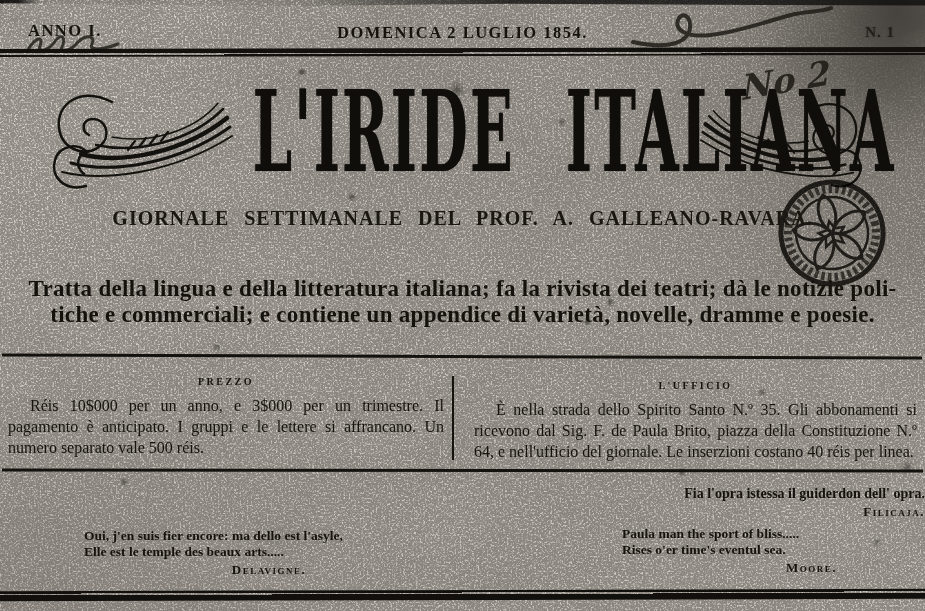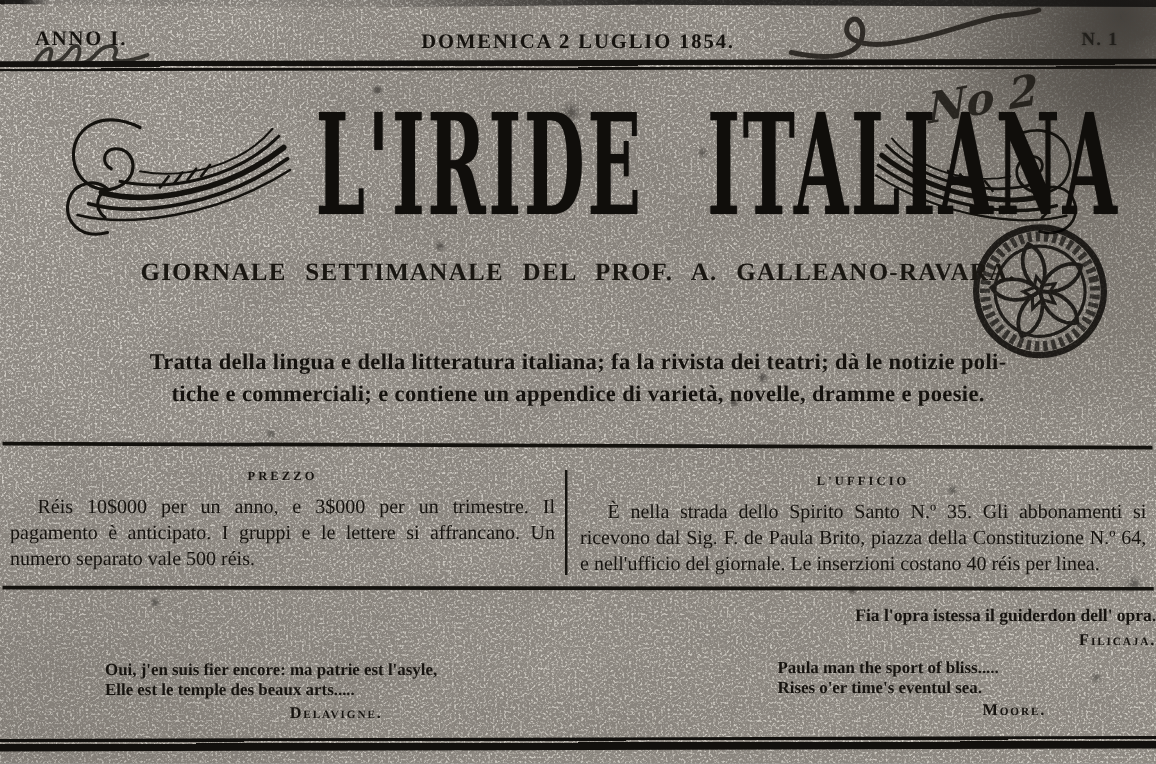--- a/index.html
+++ b/index.html
@@ -26,26 +26,26 @@
   .dateline{left:0;right:0;top:23px;text-align:center;font-weight:bold;font-size:16.5px;letter-spacing:1.5px;}
   .issue{right:30px;top:24px;font-weight:bold;font-size:15px;letter-spacing:1px;color:#211f1b;text-shadow:0 0 2px rgba(40,38,35,.6);}
   .rule-top{left:0;top:48px;width:925px;height:8px;transform:rotate(-.12deg);
     background:linear-gradient(to bottom,#13110e 0 4.5px, rgba(0,0,0,0) 4.5px 6px, #13110e 6px 7.5px);}
   .title-wrap{left:0;right:0;top:84px;text-align:left;white-space:nowrap;}
   .title-inner{display:inline-block;font-family:"DejaVu Serif", serif;font-weight:bold;font-size:100px;line-height:.95;
     letter-spacing:4px;word-spacing:52px;transform:scale(.56,1.12);transform-origin:50% 40%;color:#100e0b;
     text-shadow:0 0 1px rgba(16,14,11,.8);}
   .flourish{pointer-events:none;}
   .subtitle{left:0;right:0;top:207px;text-align:center;font-weight:bold;font-size:20px;letter-spacing:1px;word-spacing:9px;color:#1a1712;}
-  .tagline{left:0;right:0;top:276px;text-align:center;font-weight:bold;font-size:18px;line-height:26px;letter-spacing:.3px;color:#15120e;}
+  .tagline{left:0;right:0;top:276px;text-align:center;font-weight:bold;font-size:23px;line-height:26px;letter-spacing:.3px;color:#15120e;}
   .rule-mid-a{left:2px;top:355px;width:920px;height:3px;background:#14120e;transform:rotate(.2deg);}
   .info-row{left:0;top:372px;width:925px;display:flex;align-items:flex-start;}
   .col{box-sizing:border-box;}
   .col-prezzo{width:452px;padding:4px 8px 0 8px;}
-  .col-ufficio{flex:1;padding:8px 8px 0 10px;}
+  .col-ufficio{flex:1;padding:8px 8px 0 20px;}
   .col h3{margin:0 0 9px 0;text-align:center;font-size:10px;font-weight:bold;letter-spacing:2.5px;}
   .col p{margin:0;font-size:16px;line-height:1.3;text-align:justify;text-indent:22px;}
   .vdivider{width:2px;height:84px;background:#14120e;margin-top:4px;}
   .rule-mid-b{left:2px;top:469px;width:921px;height:2.5px;background:#14120e;transform:rotate(.05deg);}
   .quote-center{left:0;right:0;top:486px;text-align:right;font-size:14px;font-weight:600;}
   .quote-author{font-variant:small-caps;letter-spacing:1.5px;font-size:13px;font-weight:bold;}
   .quote-center .quote-author{display:block;margin-top:2px;}
   .quote-left{left:84px;top:528px;width:280px;font-size:13.5px;font-weight:600;line-height:16px;}
   .quote-left .quote-author{display:block;text-align:center;padding-left:90px;margin-top:2px;}
   .quote-right{left:622px;top:526px;width:215px;font-size:13.5px;font-weight:600;line-height:16px;}
@@ -181,21 +181,21 @@
   </div>
 
   <div class="abs rule-mid-b"></div>
 
   <div class="abs quote-center">
     <span>Fia l'opra istessa il guiderdon dell' opra.</span>
     <span class="quote-author">Filicaja.</span>
   </div>
 
   <div class="abs quote-left">
-    <div>Oui, j'en suis fier encore: ma patrie est l'asyle,</div>
+    <div>Oui, j'en suis fier encore: ma dello est l'asyle,</div>
     <div>Elle est le temple des beaux arts.....</div>
     <span class="quote-author">Delavigne.</span>
   </div>
 
   <div class="abs quote-right">
     <div>Paula man the sport of bliss.....</div>
     <div>Rises o'er time's eventul sea.</div>
     <span class="quote-author">Moore.</span>
   </div>
 

